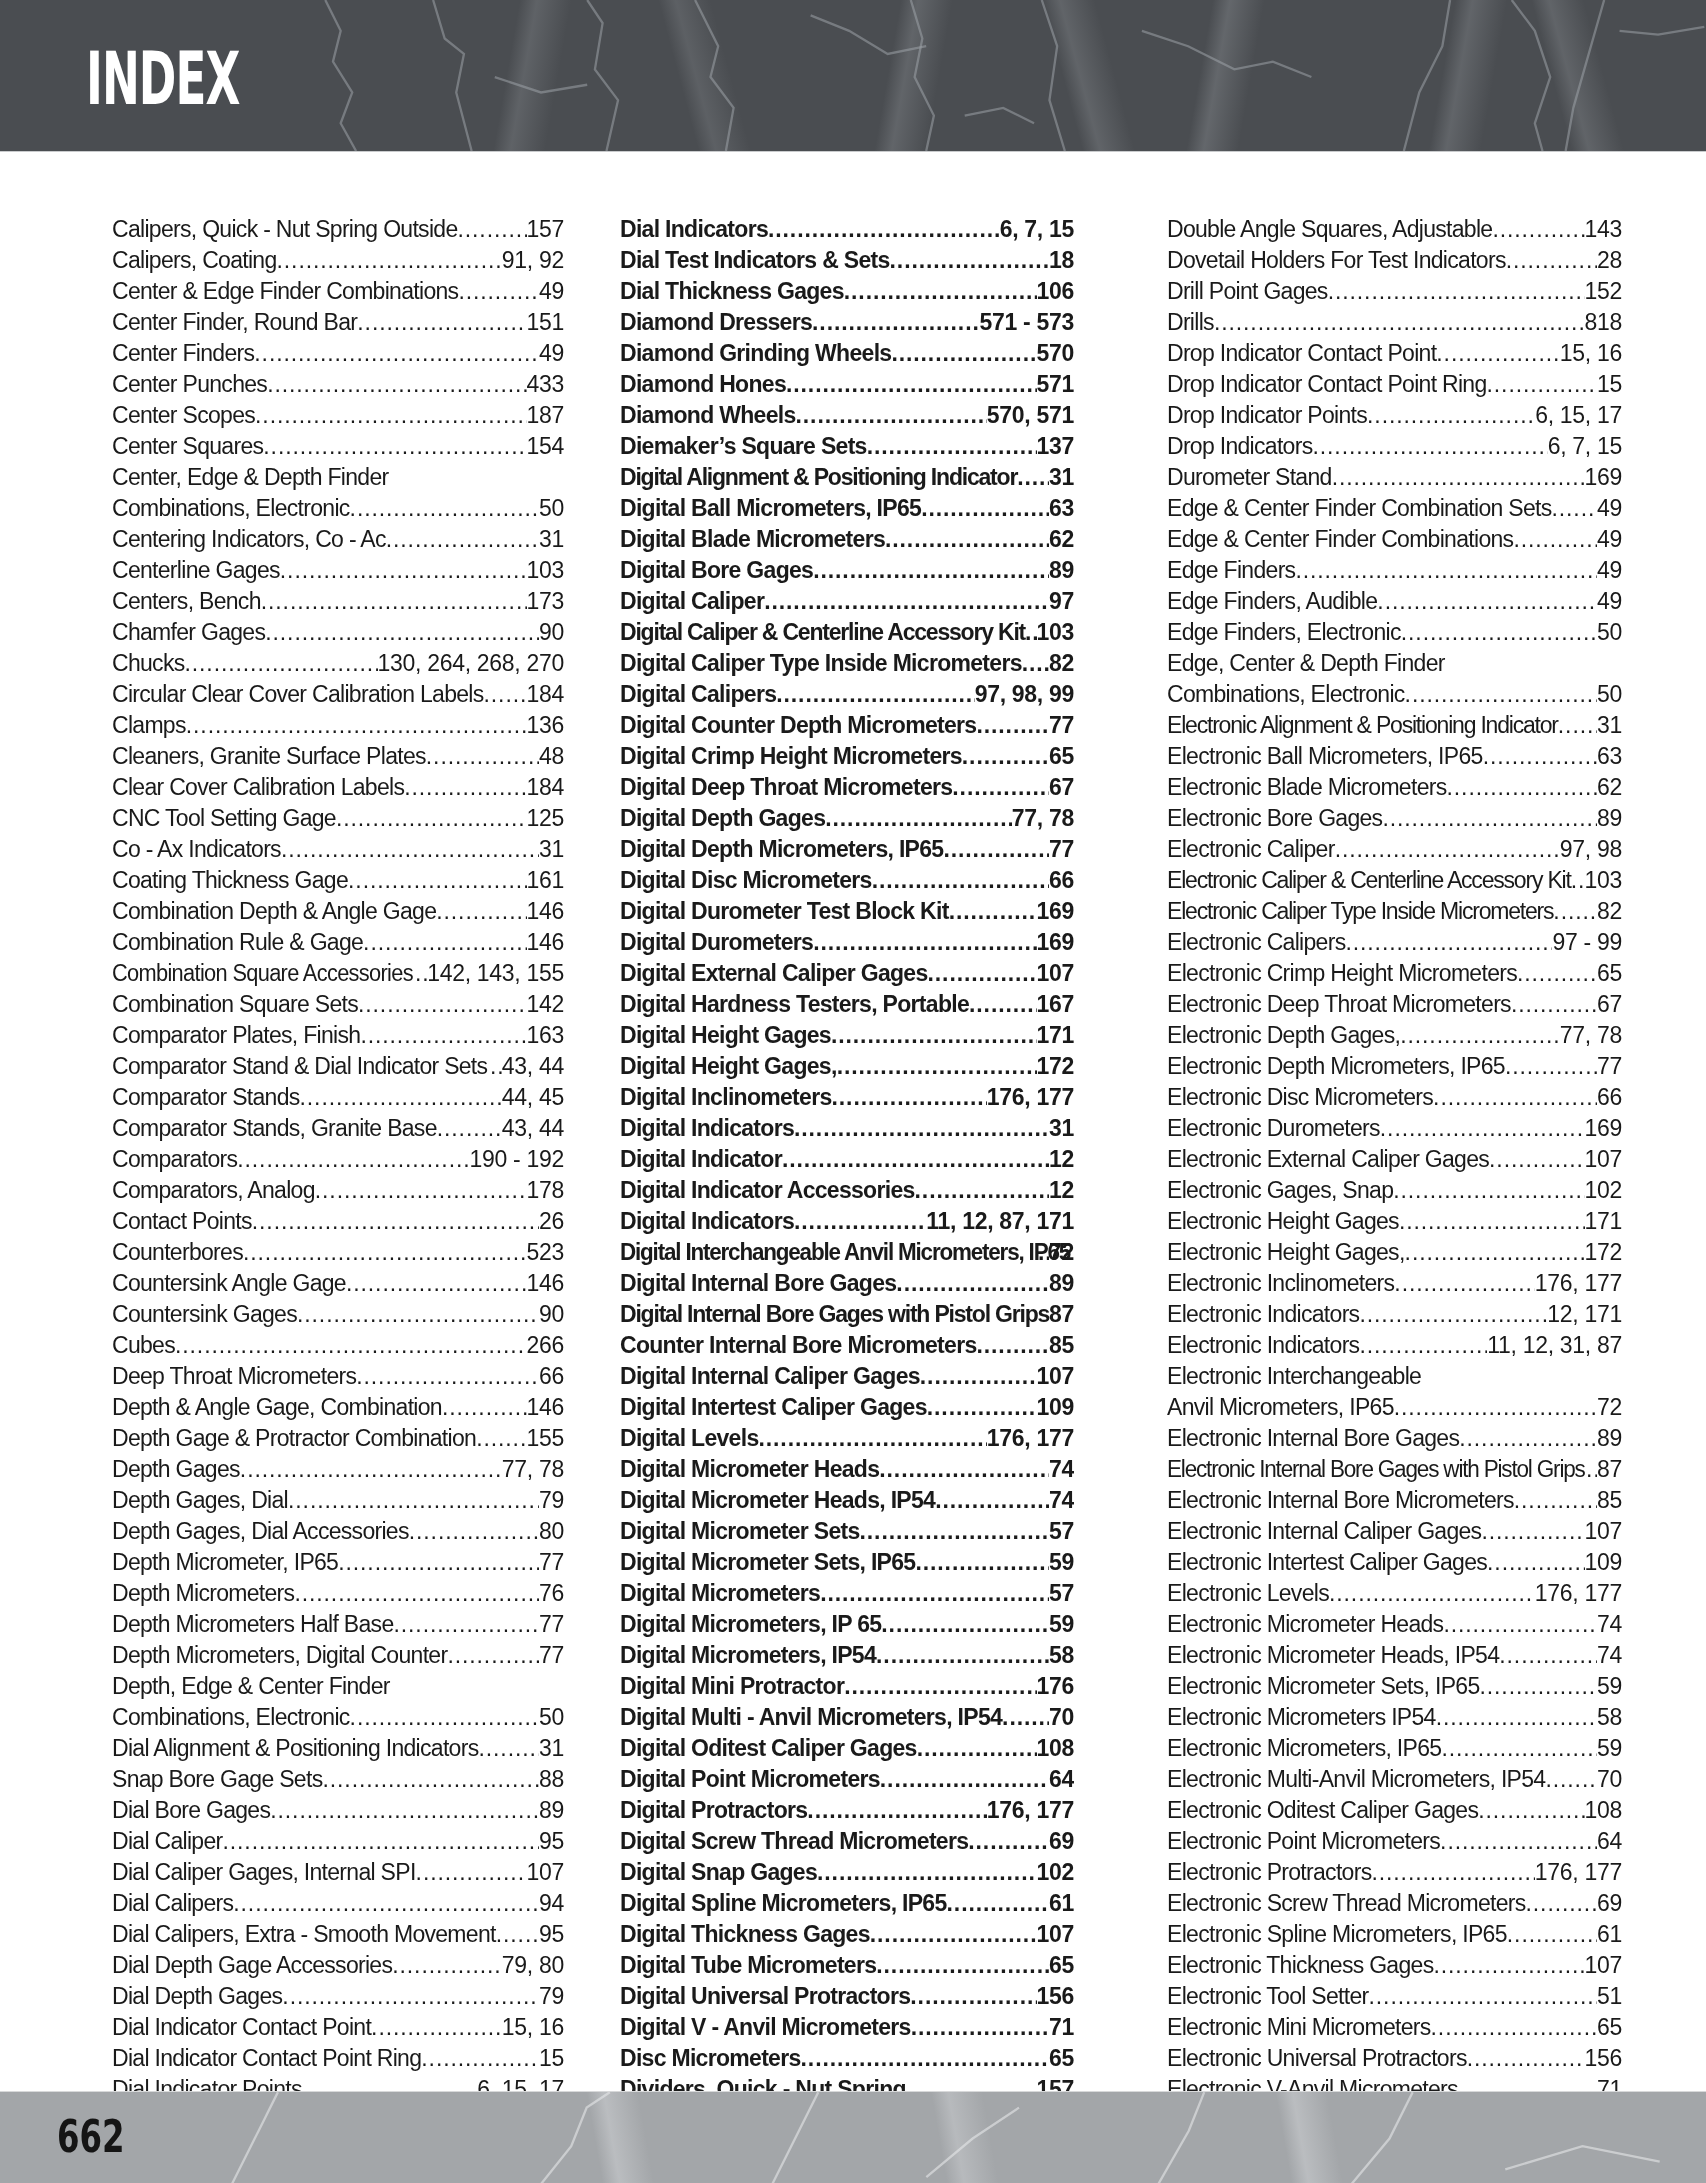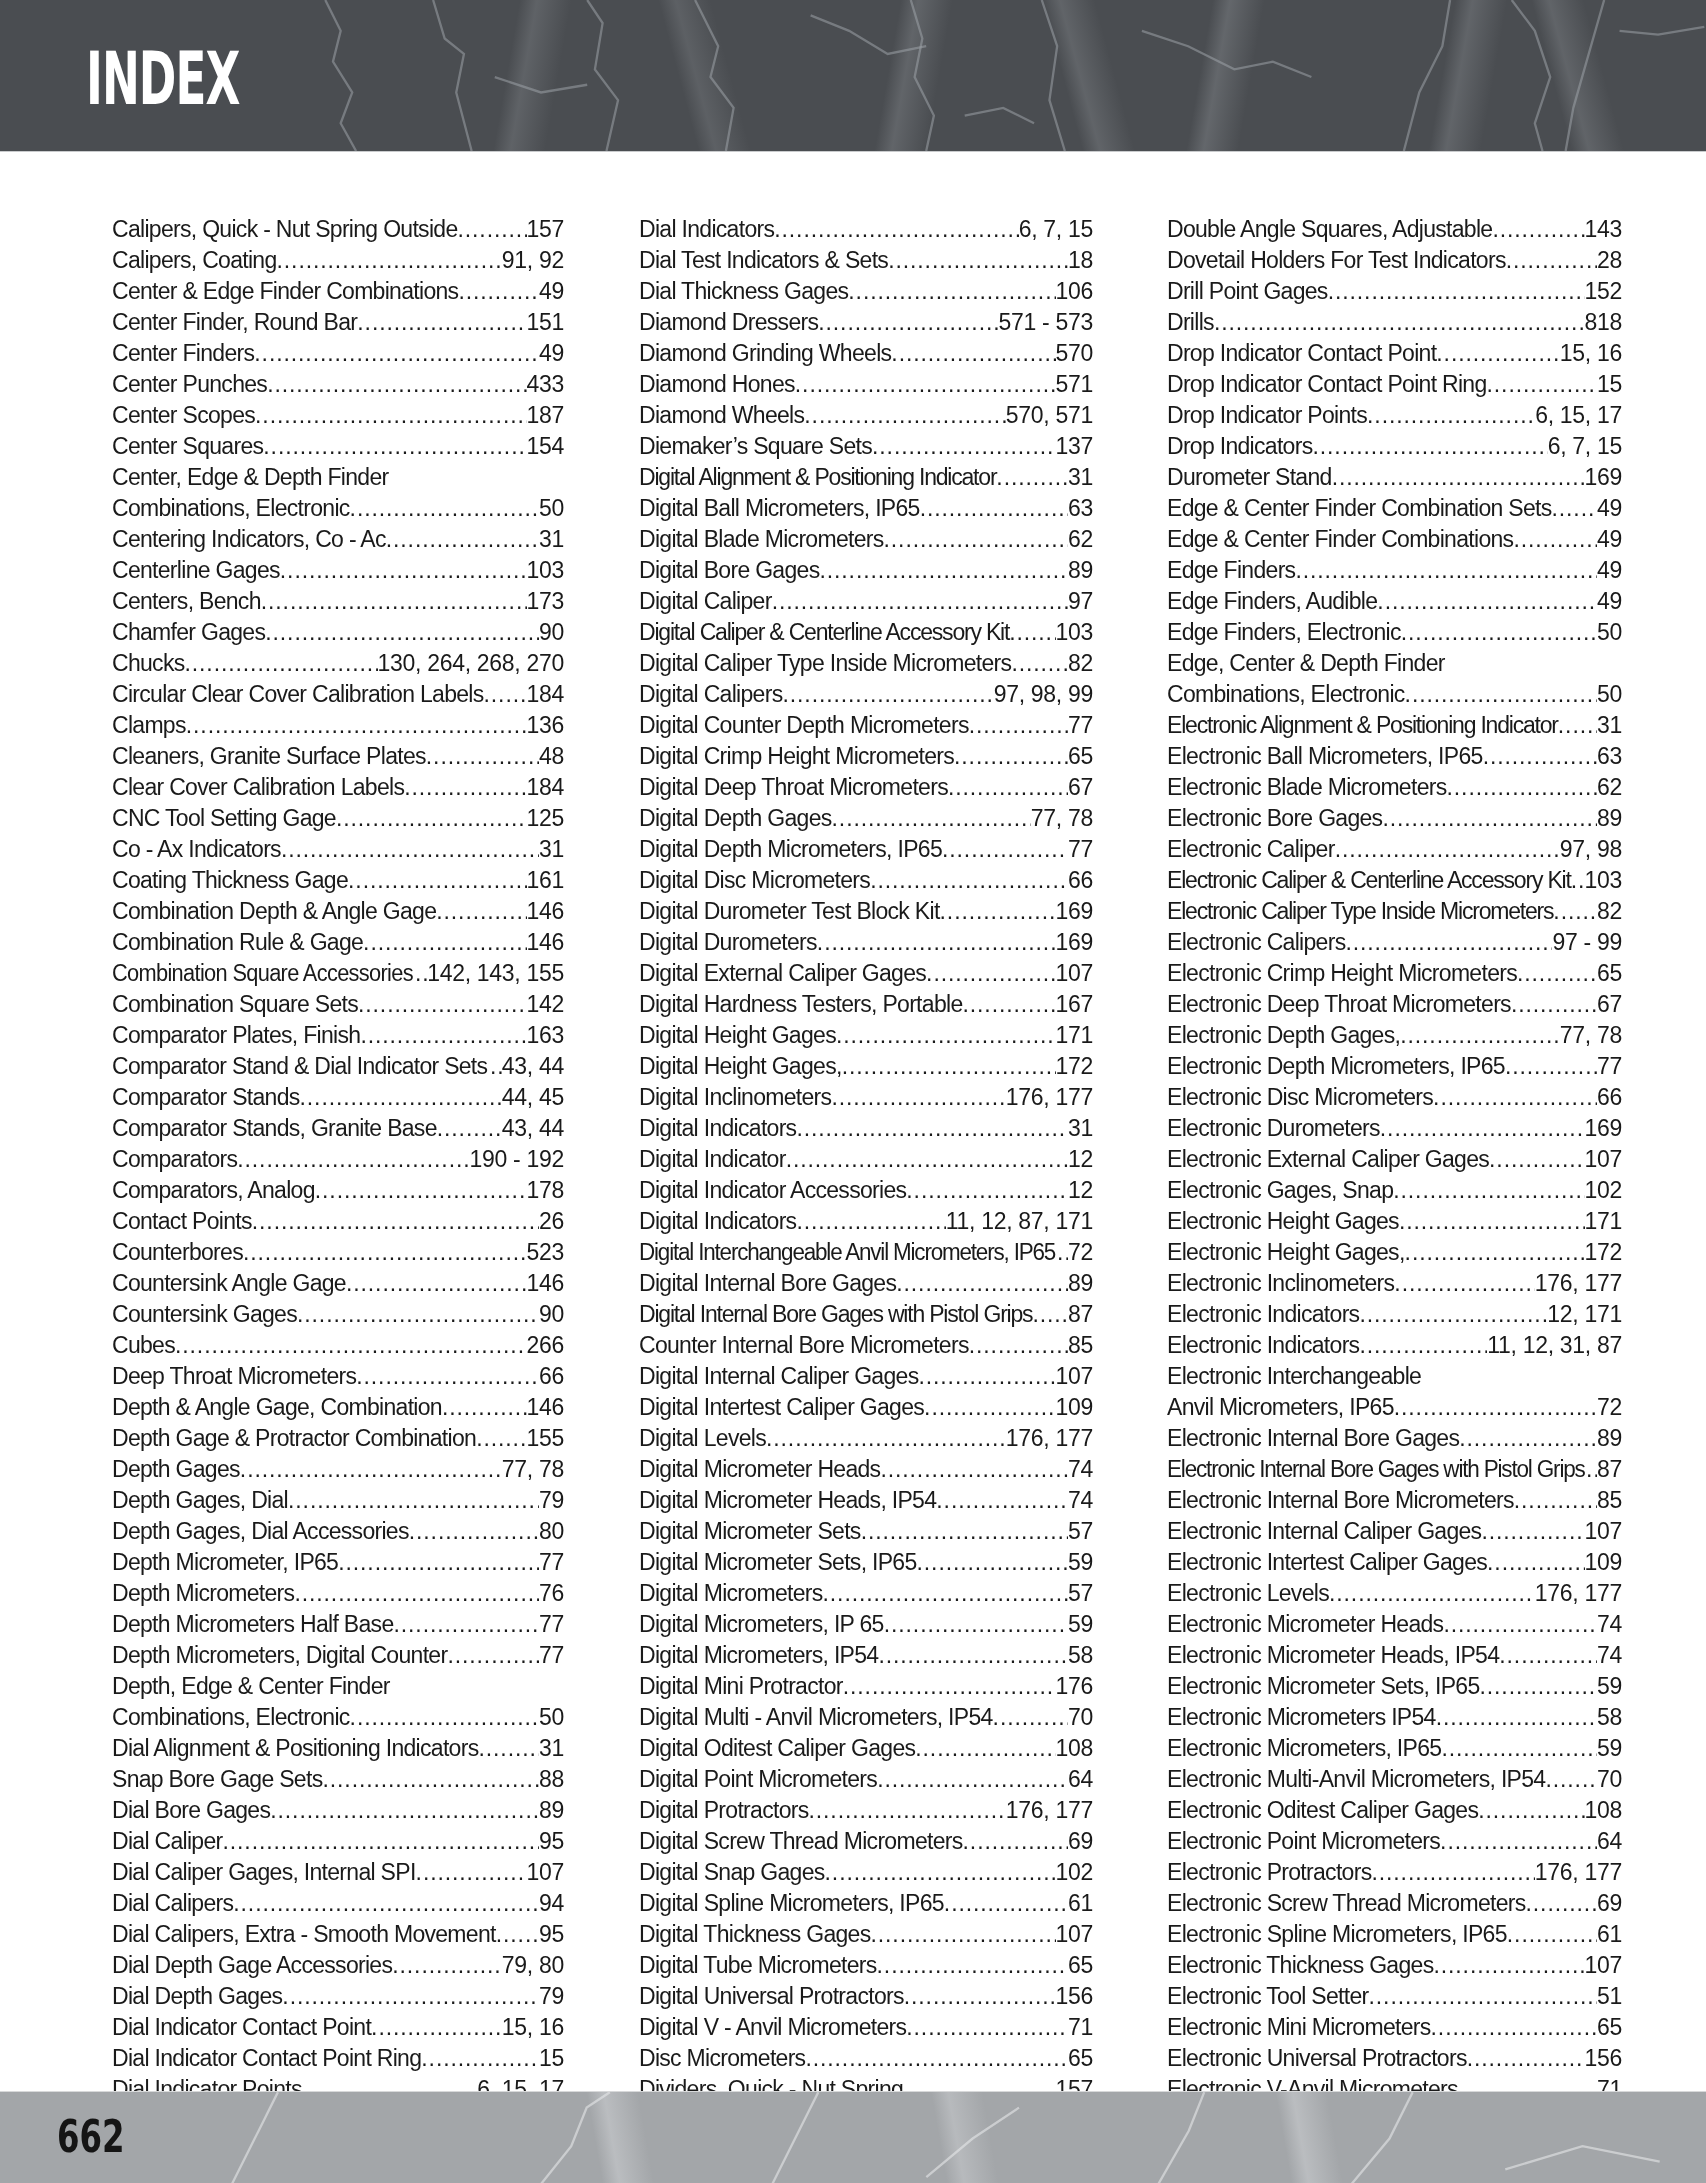--- a/index.html
+++ b/index.html
@@ -16,21 +16,21 @@
     font-size:73px; line-height:73px; color:#ffffff; letter-spacing:-1.5px; transform:scaleX(0.62); transform-origin:left top; }
   .footer { position:absolute; left:0; top:2091px; width:1706px; height:93px;
     background:
       linear-gradient(80deg, rgba(255,255,255,0) 0 35%, rgba(230,232,235,0.35) 36%, rgba(255,255,255,0) 38% 55%, rgba(230,232,235,0.3) 56%, rgba(255,255,255,0) 58% 75%, rgba(230,232,235,0.35) 76%, rgba(255,255,255,0) 78%),
       #a3a6a9;
     border-top:1.5px solid #d8d9da; }
   .page-number { position:absolute; left:57px; top:21.6px; font-family:"DejaVu Sans", sans-serif; font-weight:bold;
     font-size:45px; line-height:45px; color:#151515; transform:scaleX(0.72); transform-origin:left top; }
   .col { position:absolute; top:184px;margin-top:28px; }
   .col1 { left:112px; width:452px; }
-  .col2 { left:639px; width:454px; }
+  .col2 { left:620px; width:454px;font-weight:bold; }
   .col3 { left:1167px; width:455px; }
   .entry { height:31px; display:flex; align-items:flex-end; white-space:nowrap; overflow:hidden; }
   .entry .txt { font-size:23px; line-height:28px; letter-spacing:-0.7px; flex:0 0 auto; }
   .entry .leader { flex:1 1 auto; overflow:hidden; font-size:23px; line-height:28px; letter-spacing:0.9px; color:#1a1a1a; }
   .entry .leader::before { content:"................................................................................................................................"; }
   .entry .pg { font-size:23px; line-height:28px; letter-spacing:-0.3px; flex:0 0 auto; }
   .entry .txt.cond { letter-spacing:-1.2px; }
 </style>
 </head>
 <body>

